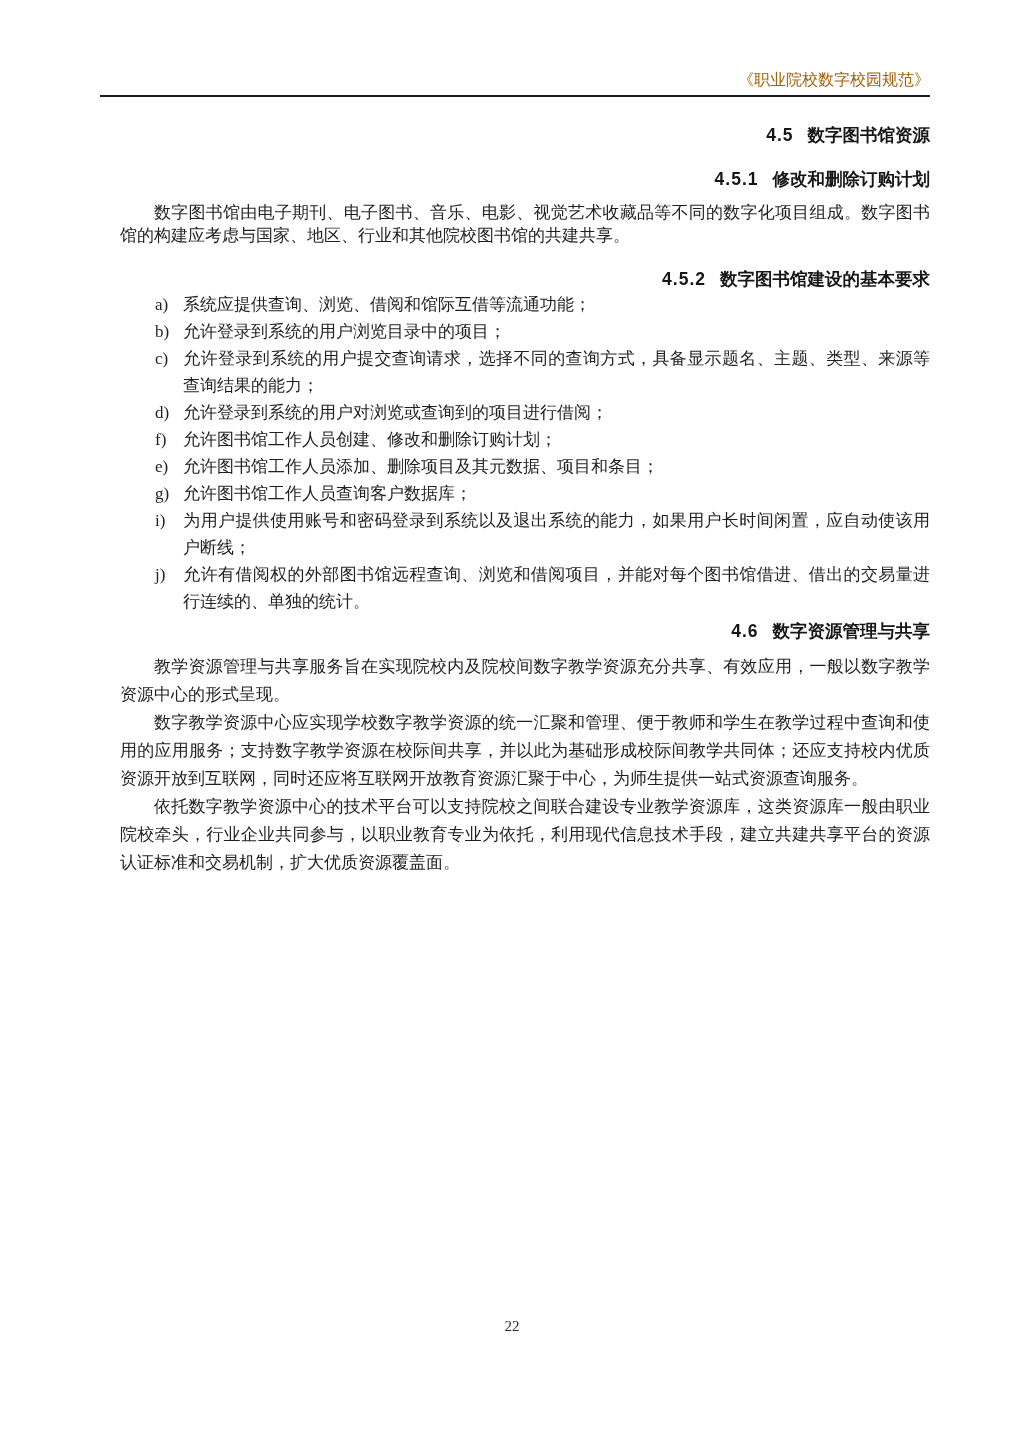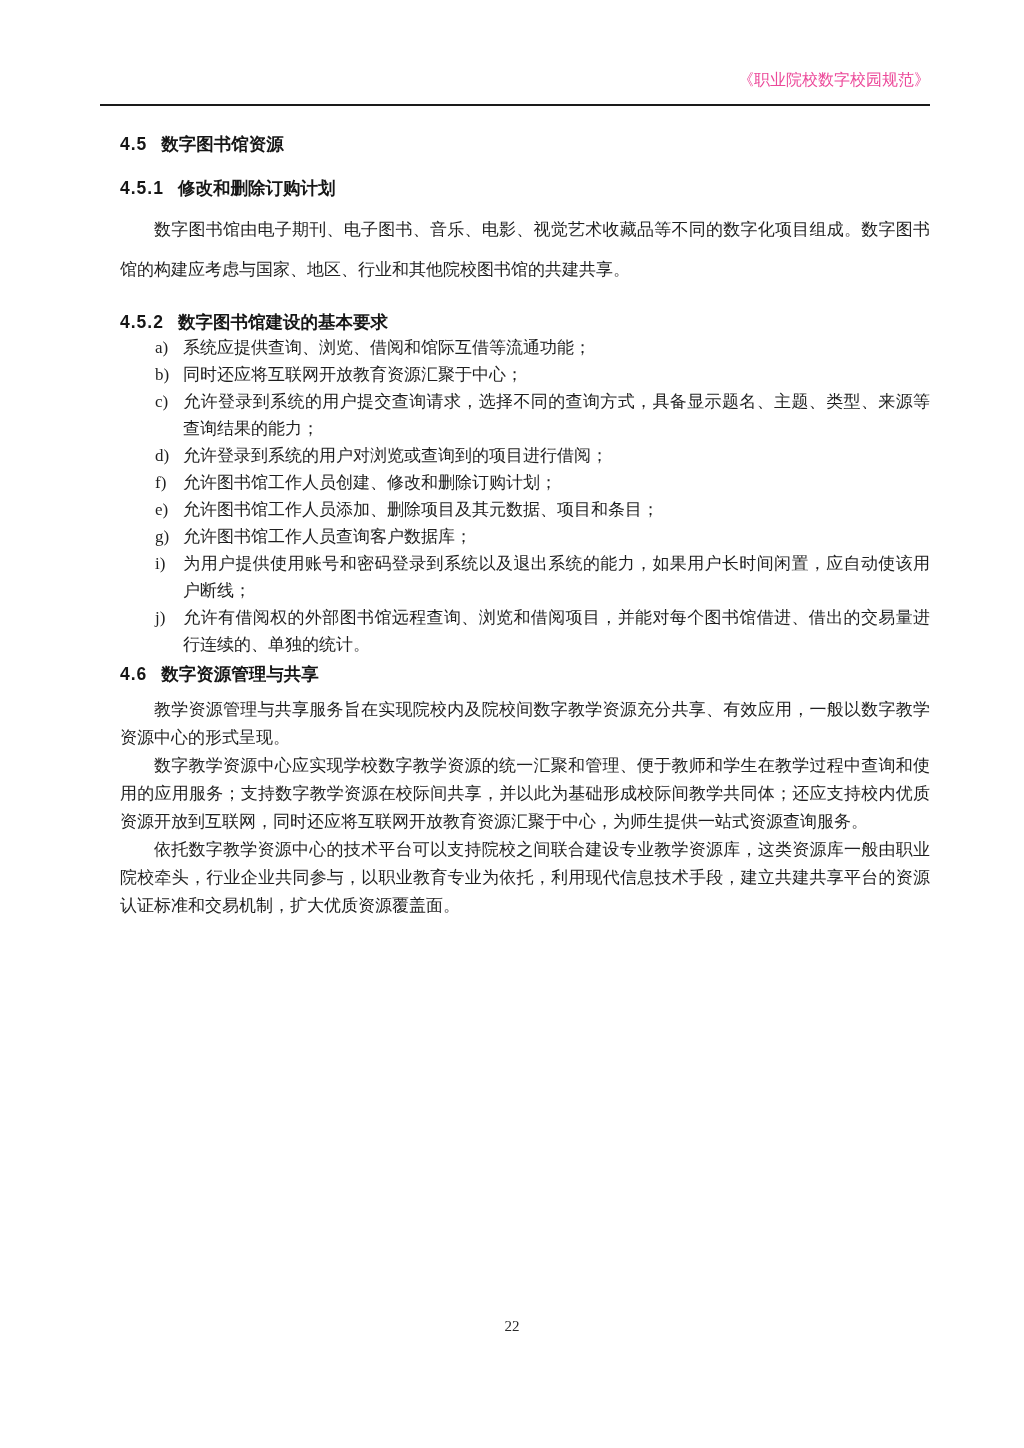--- a/index.html
+++ b/index.html
@@ -16,45 +16,45 @@
     font-family: "Liberation Serif", "DejaVu Serif", serif;
     font-size: 17px;
     overflow: hidden;
   }
   
   .header {
     margin: 70px 94px 0 100px;
     text-align: right;
     font-size: 16px;
     line-height: 20px;
-    padding-bottom: 14px;
+    padding-bottom: 5px;
     border-bottom: 2px solid #1a1a1a;
-    color: #ec4899;
+    color: #a16207;
   }
   
   .content {
     margin: 0 94px 0 120px;
     text-align: justify;
   }
   .h-section {
     margin-top: 26px;
     font-family: "Liberation Sans", "DejaVu Sans", sans-serif;
     font-weight: bold;
     font-size: 17.5px;
     line-height: 24px;
     color: #161616;
-    text-align: left;
+    text-align: right;
   }
   .h-sub {
     margin-top: 20px;
   }
   .h-num { margin-right: 14px; letter-spacing: 1px; }
   .para {
     margin-top: 10px;
-    line-height: 40px;
+    line-height: 23px;
     text-indent: 2em;
   }
   .para.tight { margin-top: 0; }
   
   .req-list {
     margin-left: 35px;
   }
   .list-item {
     position: relative;
     padding-left: 28px;
@@ -97,21 +97,21 @@
     </div>
 
     <div class="para">数字图书馆由电子期刊、电子图书、音乐、电影、视觉艺术收藏品等不同的数字化项目组成。数字图书馆的构建应考虑与国家、地区、行业和其他院校图书馆的共建共享。</div>
 
     <div class="h-section h-sub">
       <span class="h-num">4.5.2</span><span>数字图书馆建设的基本要求</span>
     </div>
 
     <div class="req-list">
       <div class="list-item"><span class="marker">a)</span><span>系统应提供查询、浏览、借阅和馆际互借等流通功能；</span></div>
-      <div class="list-item"><span class="marker">b)</span><span>同时还应将互联网开放教育资源汇聚于中心；</span></div>
+      <div class="list-item"><span class="marker">b)</span><span>允许登录到系统的用户浏览目录中的项目；</span></div>
       <div class="list-item"><span class="marker">c)</span><span>允许登录到系统的用户提交查询请求，选择不同的查询方式，具备显示题名、主题、类型、来源等查询结果的能力；</span></div>
       <div class="list-item"><span class="marker">d)</span><span>允许登录到系统的用户对浏览或查询到的项目进行借阅；</span></div>
       <div class="list-item"><span class="marker">f)</span><span>允许图书馆工作人员创建、修改和删除订购计划；</span></div>
       <div class="list-item"><span class="marker">e)</span><span>允许图书馆工作人员添加、删除项目及其元数据、项目和条目；</span></div>
       <div class="list-item"><span class="marker">g)</span><span>允许图书馆工作人员查询客户数据库；</span></div>
       <div class="list-item"><span class="marker">i)</span><span>为用户提供使用账号和密码登录到系统以及退出系统的能力，如果用户长时间闲置，应自动使该用户断线；</span></div>
       <div class="list-item"><span class="marker">j)</span><span>允许有借阅权的外部图书馆远程查询、浏览和借阅项目，并能对每个图书馆借进、借出的交易量进行连续的、单独的统计。</span></div>
     </div>
 
     <div class="h-section" style="margin-top:4px">

